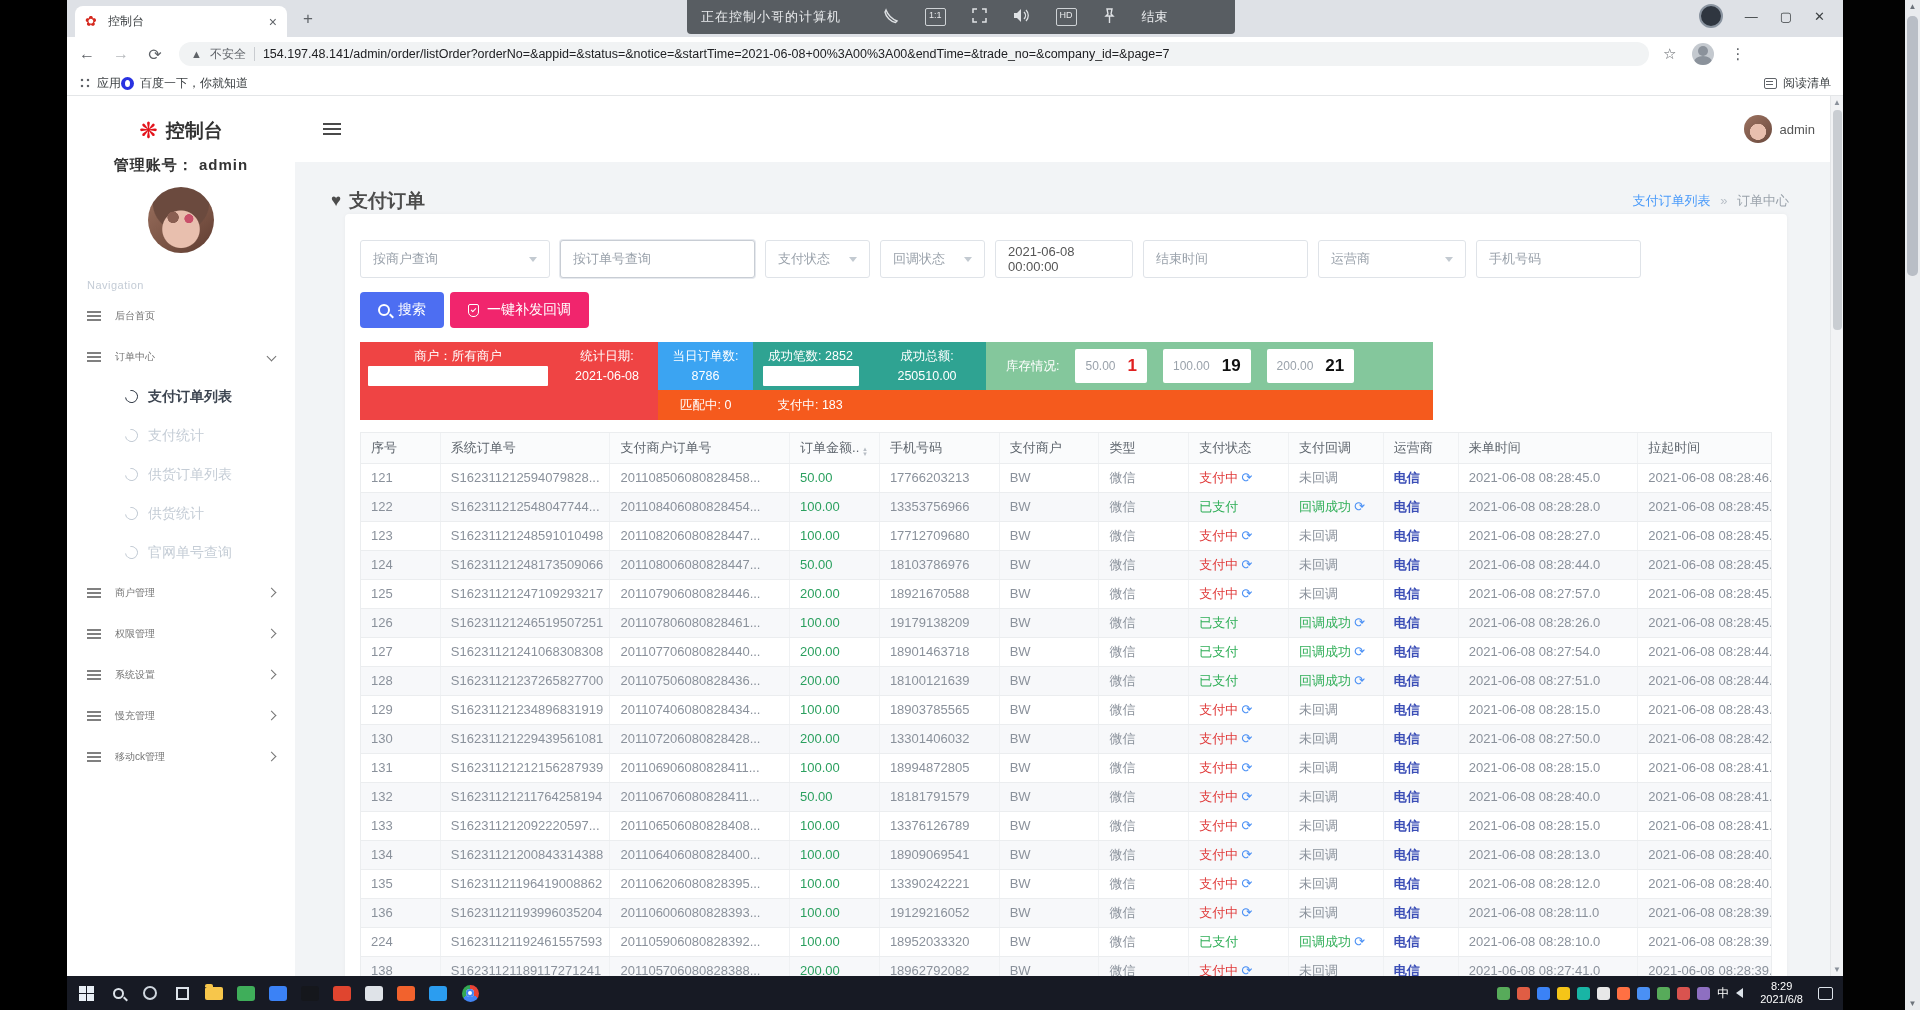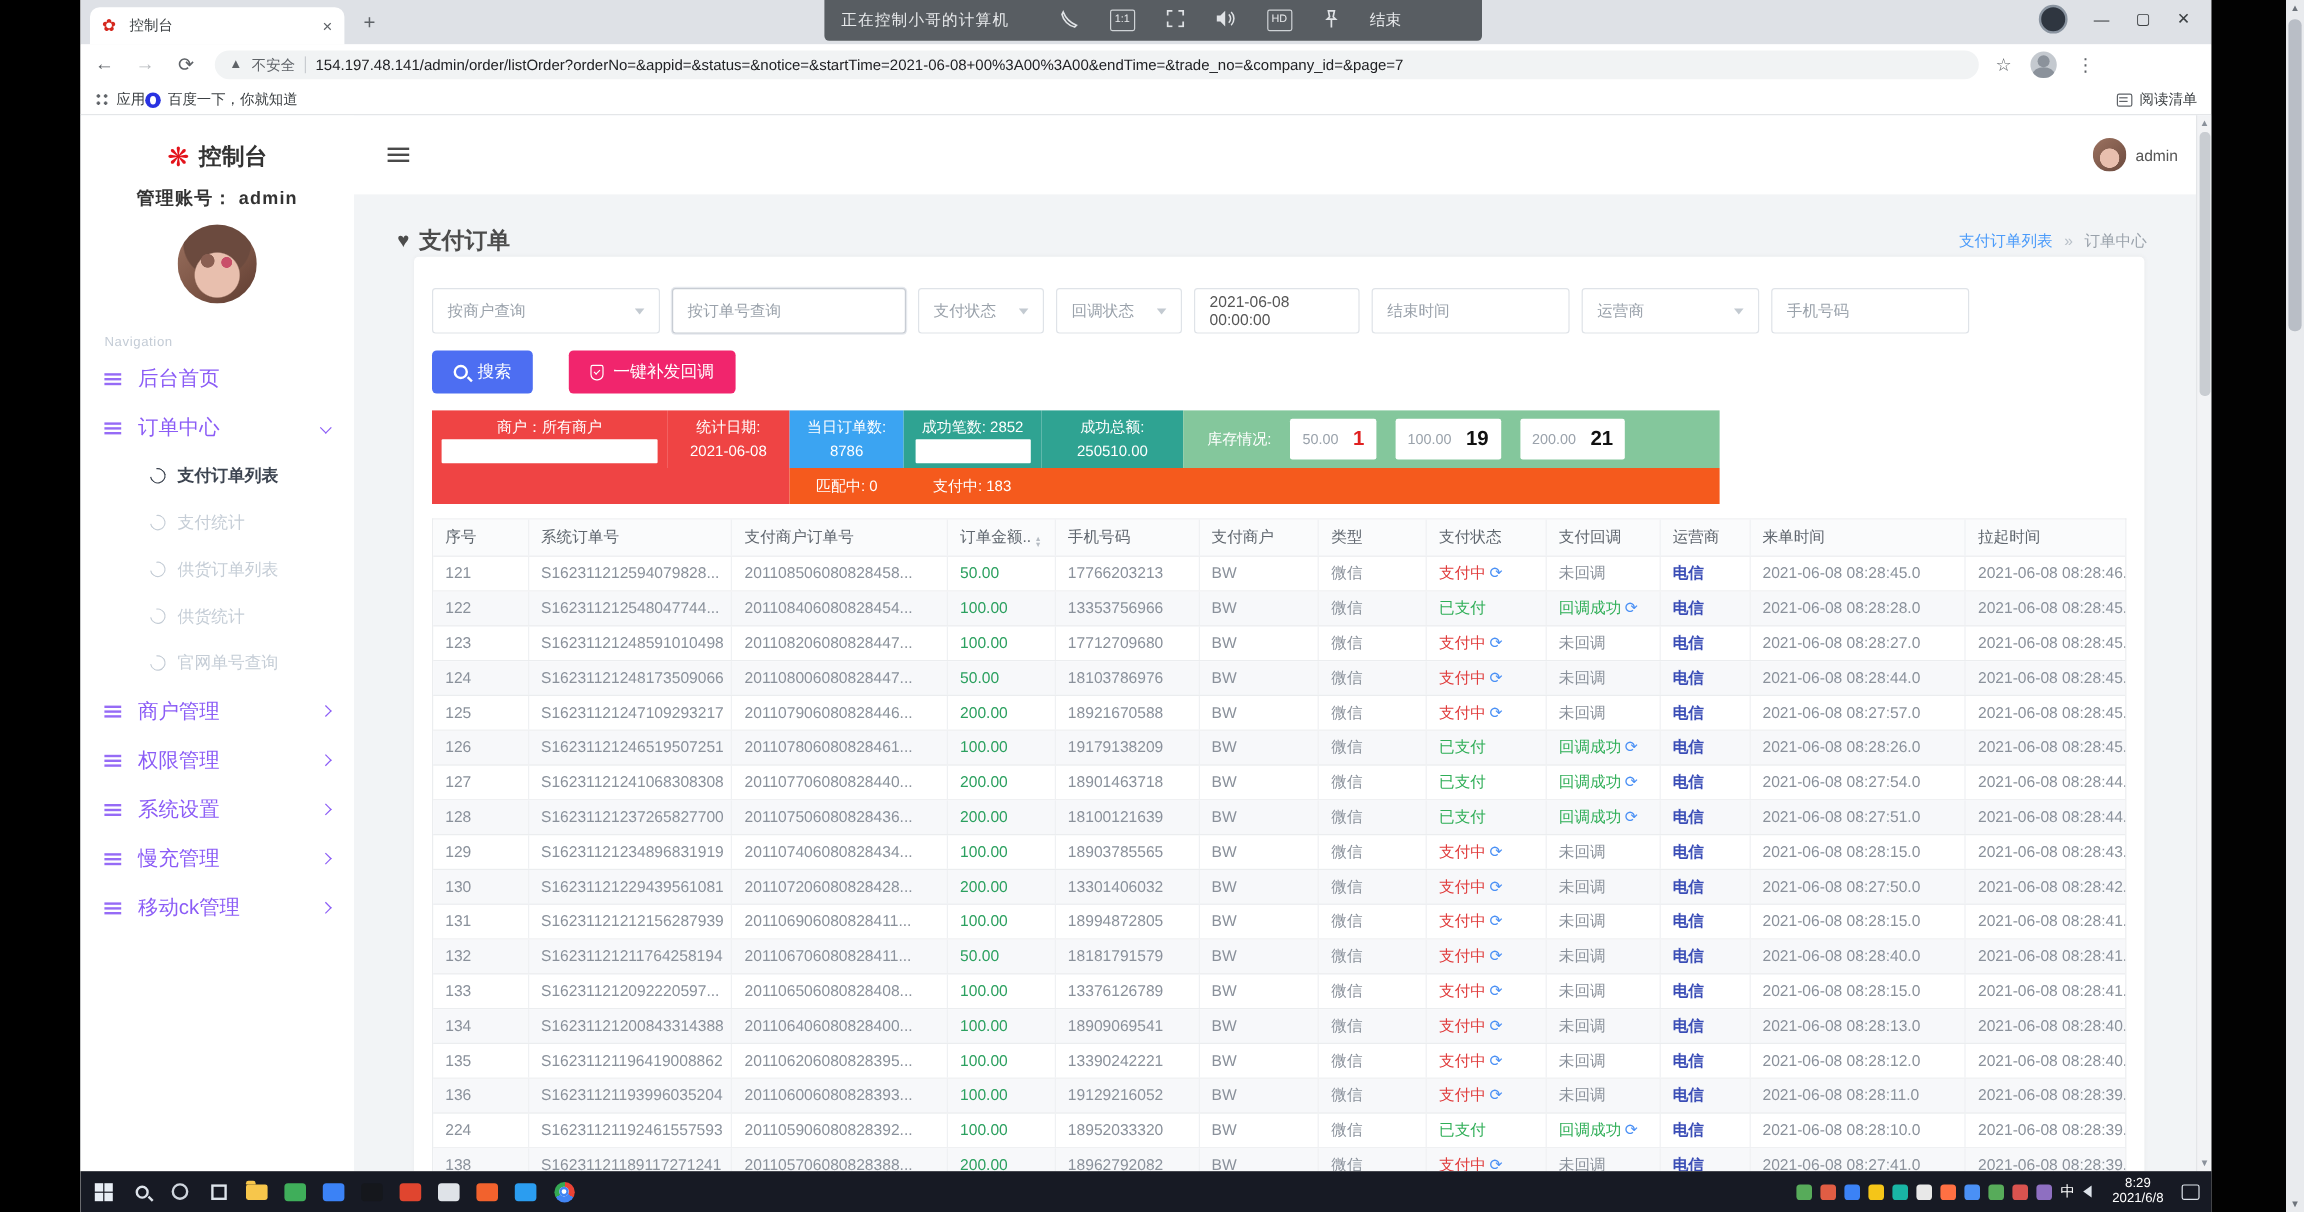--- a/index.html
+++ b/index.html
@@ -66,21 +66,21 @@
   .logo-text { font-size:19px; font-weight:bold; color:#333; }
   .account { text-align:center; font-size:15px; font-weight:bold; color:#333; margin-top:12px; letter-spacing:1px; }
   .avatar-big { width:66px; height:66px; border-radius:50%; margin:12px auto 0;
      background:
        radial-gradient(circle at 62% 48%, #c9506a 0 8%, transparent 9%),
        radial-gradient(circle at 38% 46%, #8a5f52 0 10%, transparent 11%),
        radial-gradient(circle at 50% 64%, #e8bfae 0 34%, transparent 36%),
        radial-gradient(circle at 50% 24%, #6b4a3e 0 46%, transparent 48%),
        linear-gradient(140deg, #9c7260, #7a5344 60%, #5e3c31); }
   .nav-label { font-size:11px; color:#c4ccd6; margin:26px 0 4px 20px; letter-spacing:.5px; }
-  .s-item { display:flex; align-items:center; height:41px; padding:0 20px; font-size:17px; color:#8b5cf6; cursor:pointer; }
+  .s-item { display:flex; align-items:center; height:41px; padding:0 20px; font-size:10px; color:#737373; cursor:pointer; }
   .s-item .mi { width:14px; height:10px; margin-right:14px; border-top:2px solid currentColor; border-bottom:2px solid currentColor; position:relative; opacity:.9; }
   .s-item .mi:after { content:""; position:absolute; left:0; top:2px; width:100%; height:2px; background:currentColor; }
   .s-item .chev { margin-left:auto; width:7px; height:7px; border-right:1.6px solid currentColor; border-bottom:1.6px solid currentColor; }
   .chev.right { transform:rotate(-45deg); }
   .chev.down { transform:rotate(45deg); }
   .s-sub { display:flex; align-items:center; height:39px; padding-left:58px; font-size:14px; color:#c5cdd6; cursor:pointer; }
   .s-sub .ri { width:13px; height:13px; margin-right:10px; border:1.6px solid currentColor; border-radius:50%; border-left-color:transparent; position:relative; transform:rotate(35deg); }
   .s-sub.active { color:#3c4450; font-weight:bold; }
 
   
@@ -106,21 +106,21 @@
 
   
   .filters { display:flex; gap:10px; }
   .f-sel, .f-inp { height:38px; border:1px solid #dfe3e8; border-radius:3px; background:#fff; display:flex; align-items:center; padding:0 12px; font-size:13px; color:#9aa2ab; }
   .f-sel .caret { margin-left:auto; width:0; height:0; border-left:4px solid transparent; border-right:4px solid transparent; border-top:5px solid #c3cad1; }
   .f-inp.focus { border:1px solid #c8cdd4; box-shadow:0 0 0 1px #e6e9ee; }
   .w190{width:190px} .w195{width:195px} .w105{width:105px} .w138{width:138px} .w165{width:165px} .w148{width:148px}
   .f-sel span:first-child { margin-right:8px; }
 
   
-  .btn-row { display:flex; gap:30px; margin-top:14px; }
+  .btn-row { display:flex; gap:6px; margin-top:14px; }
   .btn { height:36px; border-radius:4px; display:flex; align-items:center; padding:0 18px; gap:8px; color:#fff; font-size:14px; cursor:pointer; }
   .btn-search { background:#4d6ef2; }
   .btn-resend { background:#f1256d; }
   .ic-search { width:12px; height:12px; border:2px solid #fff; border-radius:50%; position:relative; }
   .ic-search:after { content:""; position:absolute; left:9px; top:9px; width:5px; height:2px; background:#fff; transform:rotate(45deg); }
   .ic-shield { width:11px; height:13px; border:1.6px solid #fff; border-radius:2px 2px 5px 5px; position:relative; }
   .ic-shield:after { content:""; position:absolute; left:2px; top:3px; width:4px; height:2px; border-left:1.5px solid #fff; border-bottom:1.5px solid #fff; transform:rotate(-45deg); }
 
   
   .stats { margin-top:14px; width:1073px; font-size:12.5px; color:#fff; }

